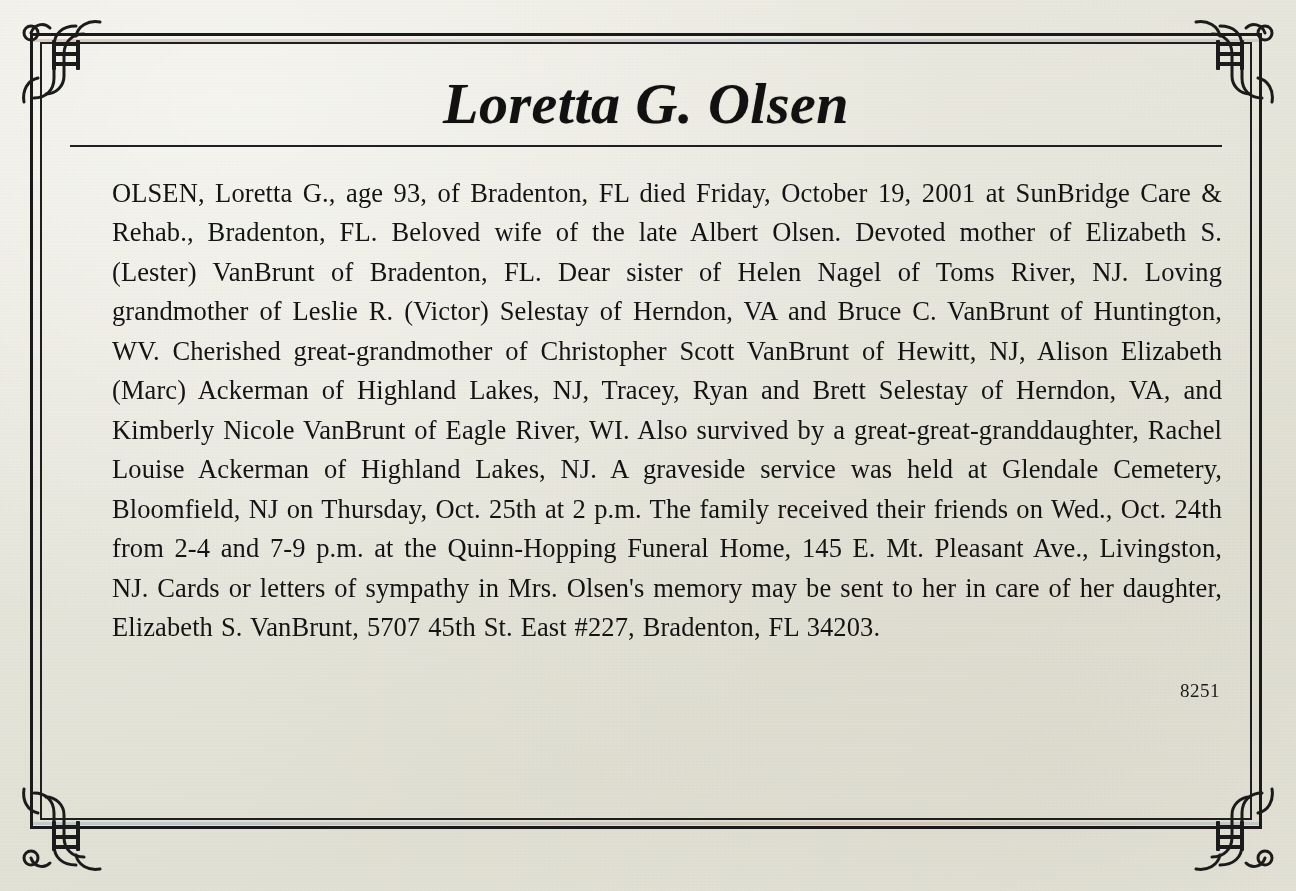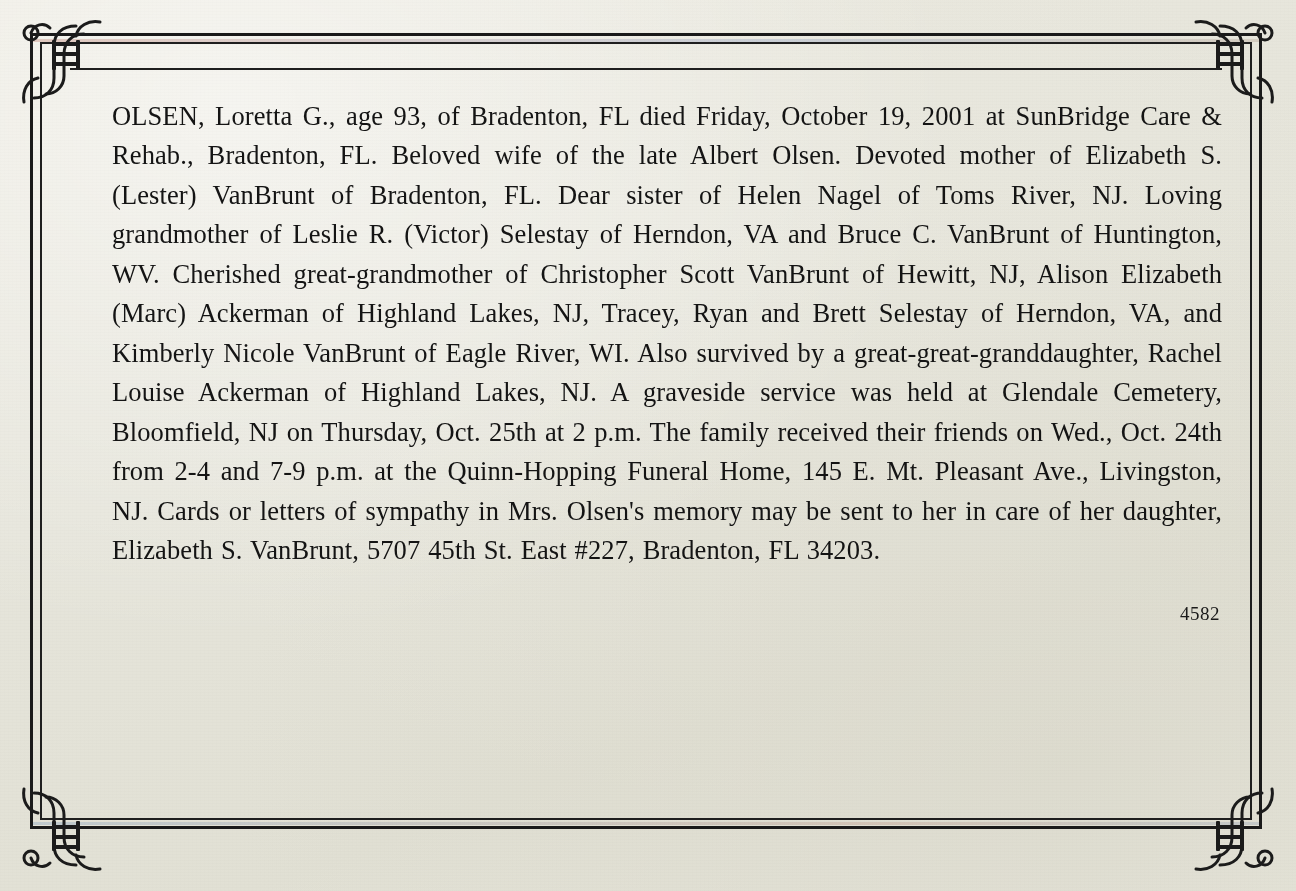--- a/index.html
+++ b/index.html
@@ -218,23 +218,24 @@
         <rect x="40" y="26" width="26" height="4" rx="1"></rect>
         <rect x="40" y="36" width="26" height="4" rx="1"></rect>
         <rect x="40" y="46" width="26" height="4" rx="1"></rect>
         <rect x="38" y="24" width="4" height="30" rx="1"></rect>
         <rect x="62" y="24" width="4" height="30" rx="1"></rect>
       </g>
     </svg>
   </div>
 
   <div class="content">
+    <h1 class="headline">Loretta G. Olsen</h1>
 
     <div class="rule-under-head"></div>
 
     <p class="body-text">OLSEN, Loretta G., age 93, of Bradenton, FL died Friday, October 19, 2001 at SunBridge Care &amp; Rehab., Bradenton, FL. Beloved wife of the late Albert Olsen. Devoted mother of Elizabeth S. (Lester) VanBrunt of Bradenton, FL. Dear sister of Helen Nagel of Toms River, NJ. Loving grandmother of Leslie R. (Victor) Selestay of Herndon, VA and Bruce C. VanBrunt of Huntington, WV. Cherished great-grandmother of Christopher Scott VanBrunt of Hewitt, NJ, Alison Elizabeth (Marc) Ackerman of Highland Lakes, NJ, Tracey, Ryan and Brett Selestay of Herndon, VA, and Kimberly Nicole VanBrunt of Eagle River, WI. Also survived by a great-great-granddaughter, Rachel Louise Ackerman of Highland Lakes, NJ. A graveside service was held at Glendale Cemetery, Bloomfield, NJ on Thursday, Oct. 25th at 2 p.m. The family received their friends on Wed., Oct. 24th from 2-4 and 7-9 p.m. at the Quinn-Hopping Funeral Home, 145 E. Mt. Pleasant Ave., Livingston, NJ. Cards or letters of sympathy in Mrs. Olsen's memory may be sent to her in care of her daughter, Elizabeth S. VanBrunt, 5707 45th St. East #227, Bradenton, FL 34203.</p>
 
     <div class="footer-row">
-      <span class="refnum">4582</span>
+      <span class="refnum">8251</span>
     </div>
   </div>
 
 </div>
 
 </body></html>

